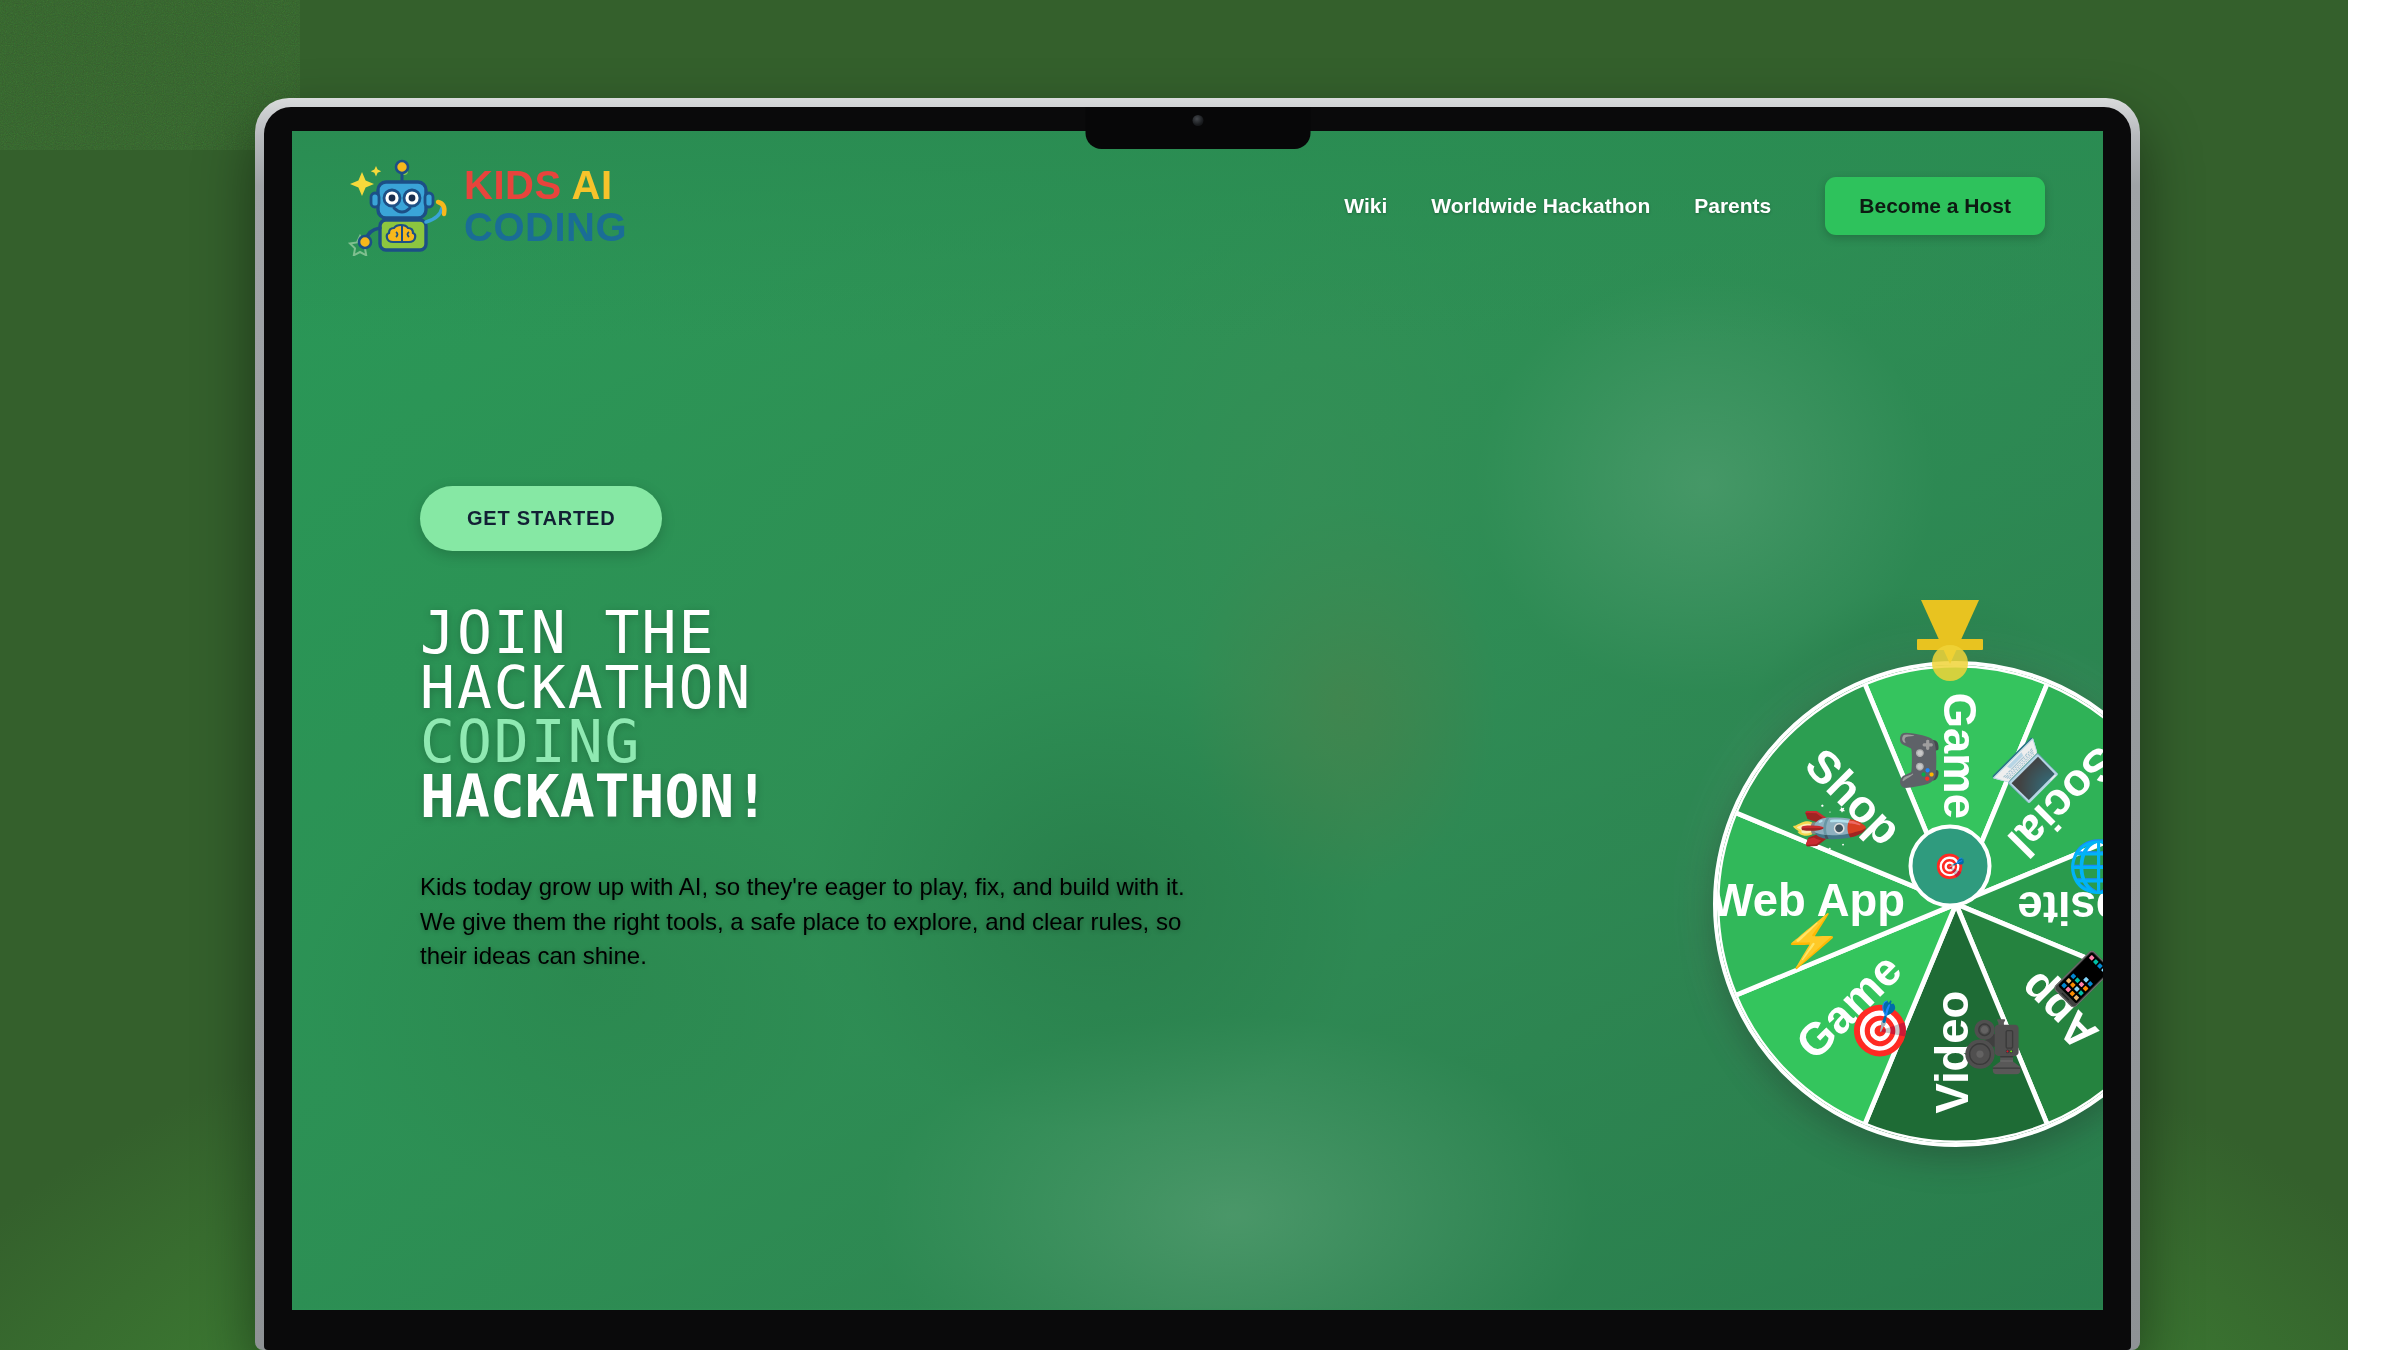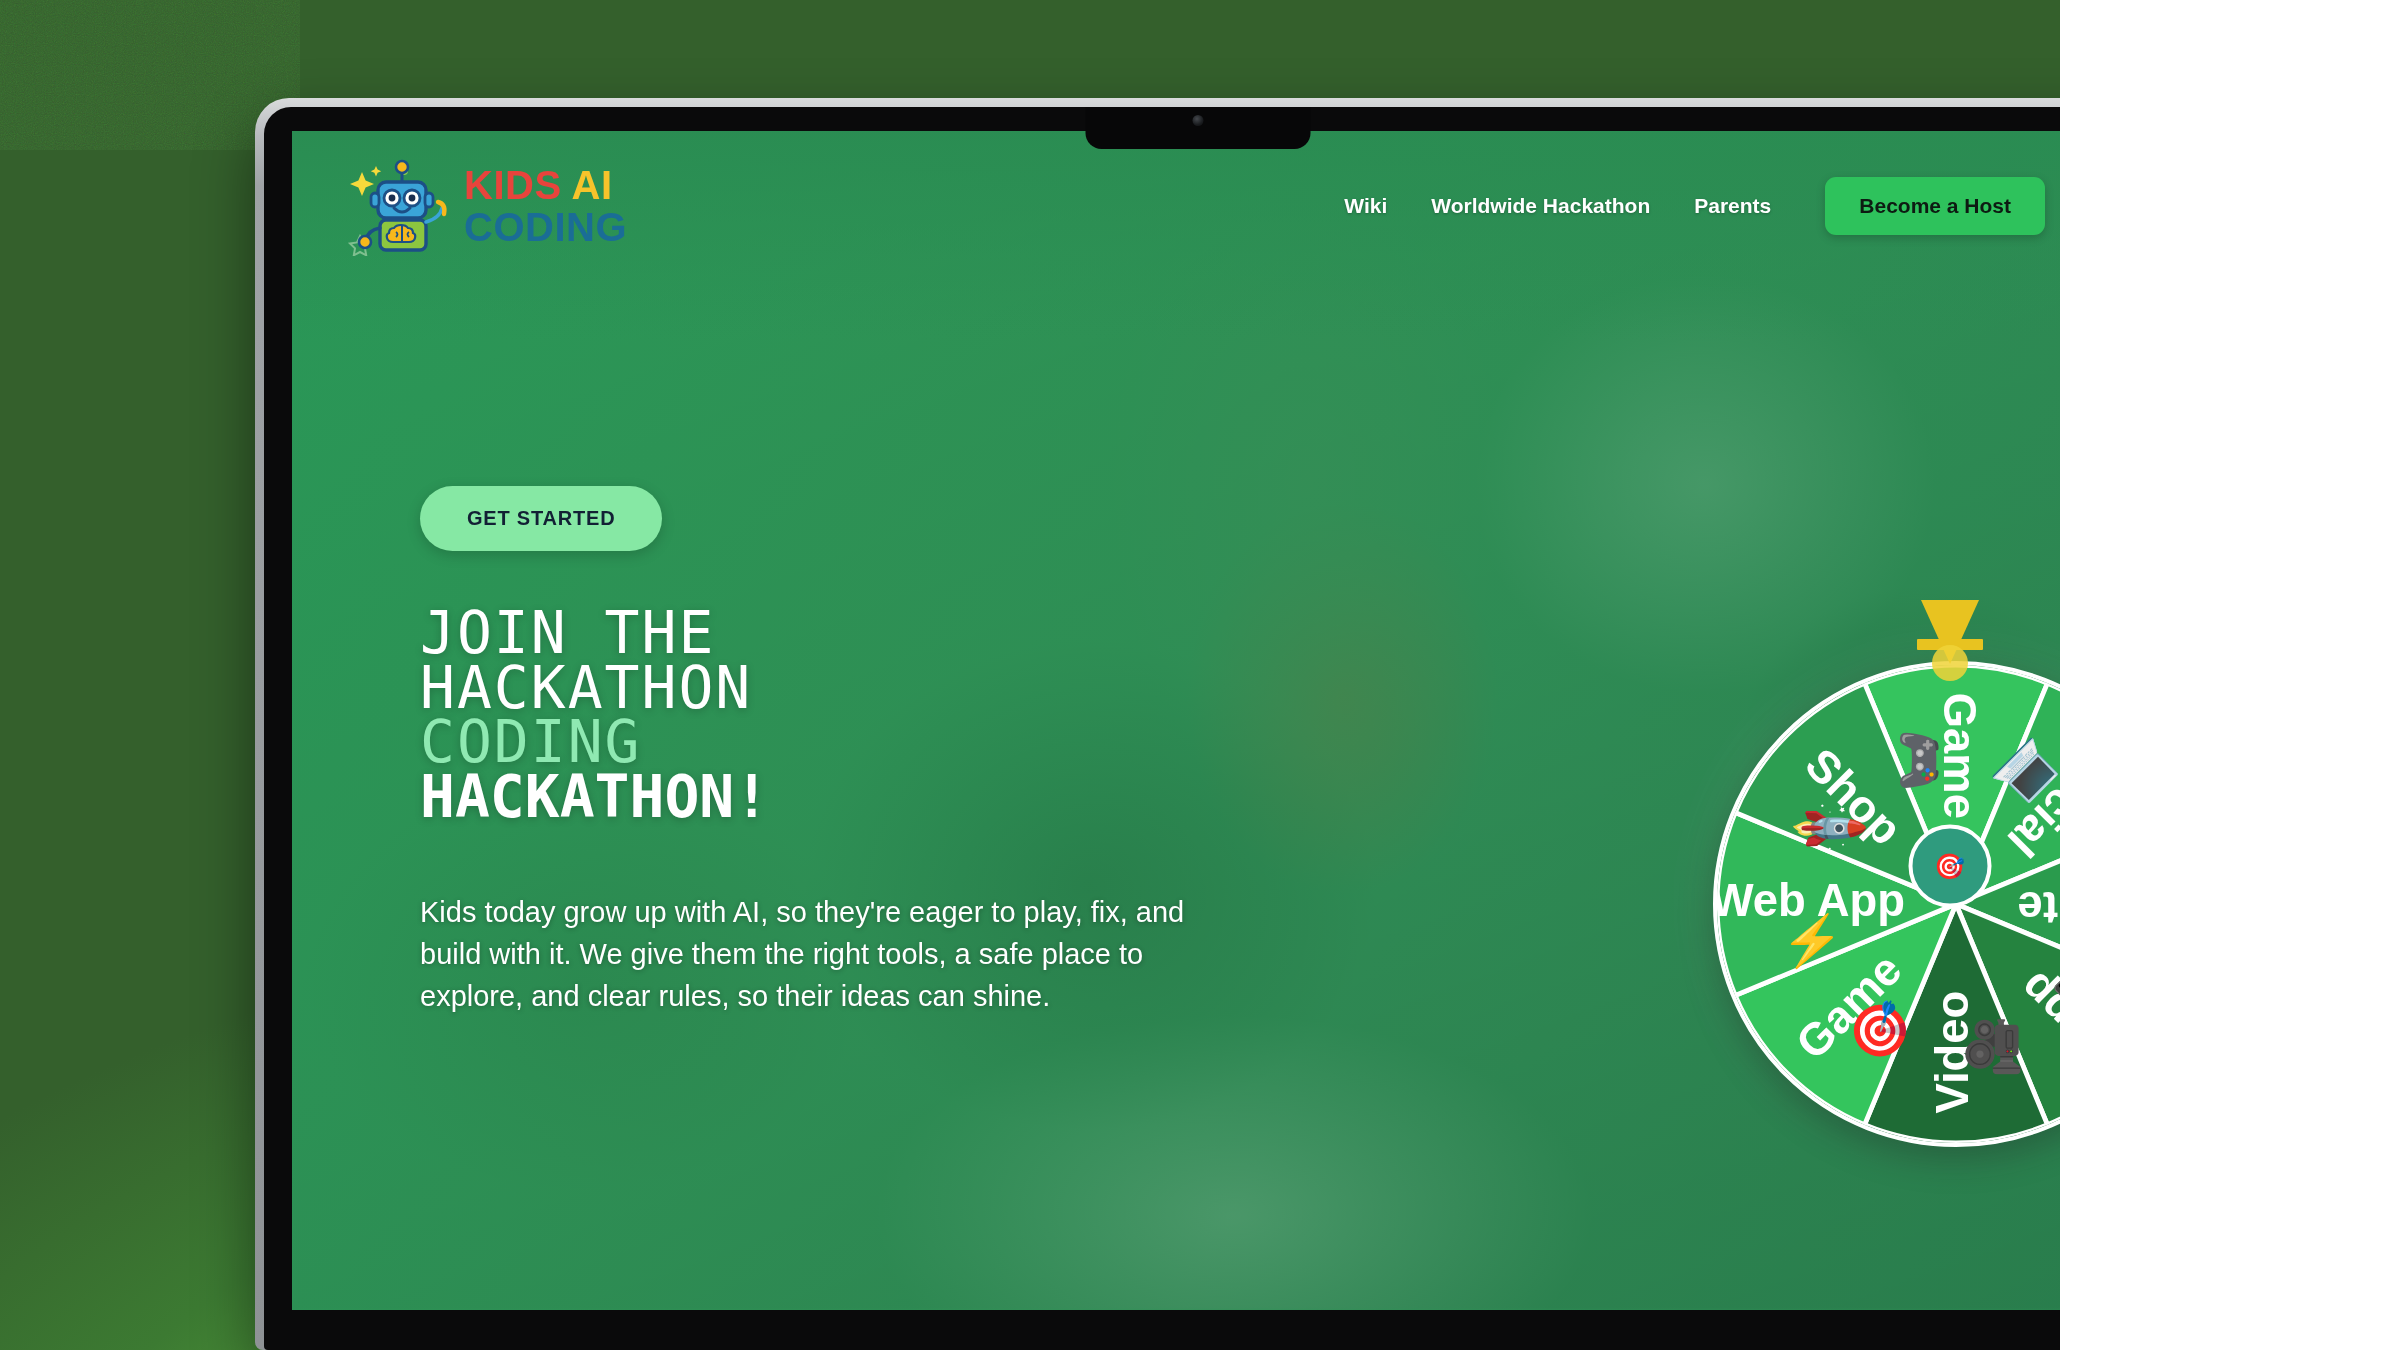--- a/index.html
+++ b/index.html
@@ -3,21 +3,21 @@
 <meta charset="utf-8">
 <style>
   * { margin:0; padding:0; box-sizing:border-box; }
   html, body {
     width:2400px; height:1350px; overflow:hidden;
     font-family:"Liberation Sans", sans-serif;
   }
 
   
   #backdrop{
-    position:relative; width:2060px; height:1350px;
+    position:relative; width:2348px; height:1350px;
     background:
       radial-gradient(ellipse 1400px 700px at 50% 118%, #b4ec6e 0%, #9fe05c 18%, #6fbf49 38%, #4e9639 56%, #3c7a32 72%, #34602c 100%),
       linear-gradient(180deg,#2c4f26 0%,#3a6a2e 40%,#79c44c 100%);
     overflow:hidden;
   }
   #noise{
     position:absolute; inset:0; pointer-events:none; opacity:.36; mix-blend-mode:overlay;
   }
 
   
@@ -111,22 +111,22 @@
     margin-top:55px;
     font-family:"DejaVu Sans Mono", monospace;
     font-size:58px; line-height:.94; letter-spacing:2px;
     text-shadow:0 2px 8px rgba(0,0,0,.22);
   }
   .hl-white{ color:#ffffff; font-weight:400; display:block; }
   .hl-mint { color:#8fe9b2; font-weight:400; display:block; }
   .hl-bold { color:#ffffff; font-weight:700; display:block; letter-spacing:0px; }
 
   #paragraph{
-    margin-top:68px; width:800px;
-    color:#ffffff; font-size:29px; line-height:1.44; font-weight:400;
+    margin-top:46px; width:800px;
+    color:#000000; font-size:24px; line-height:1.44; font-weight:400;
     text-shadow:0 1px 5px rgba(0,0,0,.3);
   }
 
   
   #wheelWrap{ position:absolute; left:1388px; top:455px; width:540px; height:560px; z-index:5; }
   #wheelGlow{
     position:absolute; left:22px; top:65px; width:500px; height:500px;
     border-radius:50%; background:rgba(255,255,255,.07); filter:blur(22px);
   }
   #wheel{

